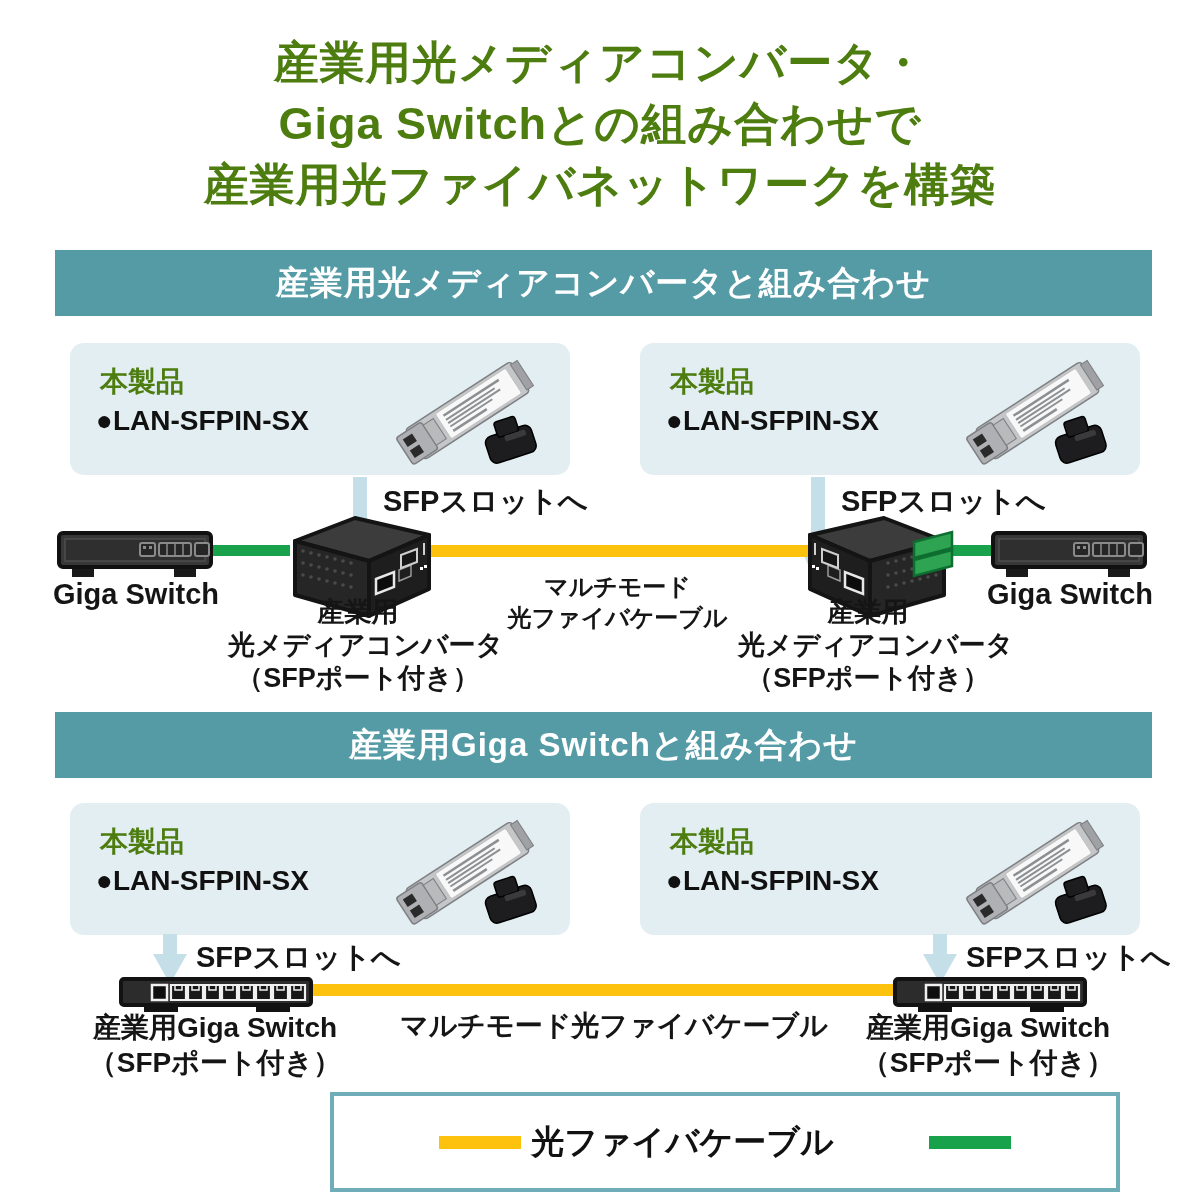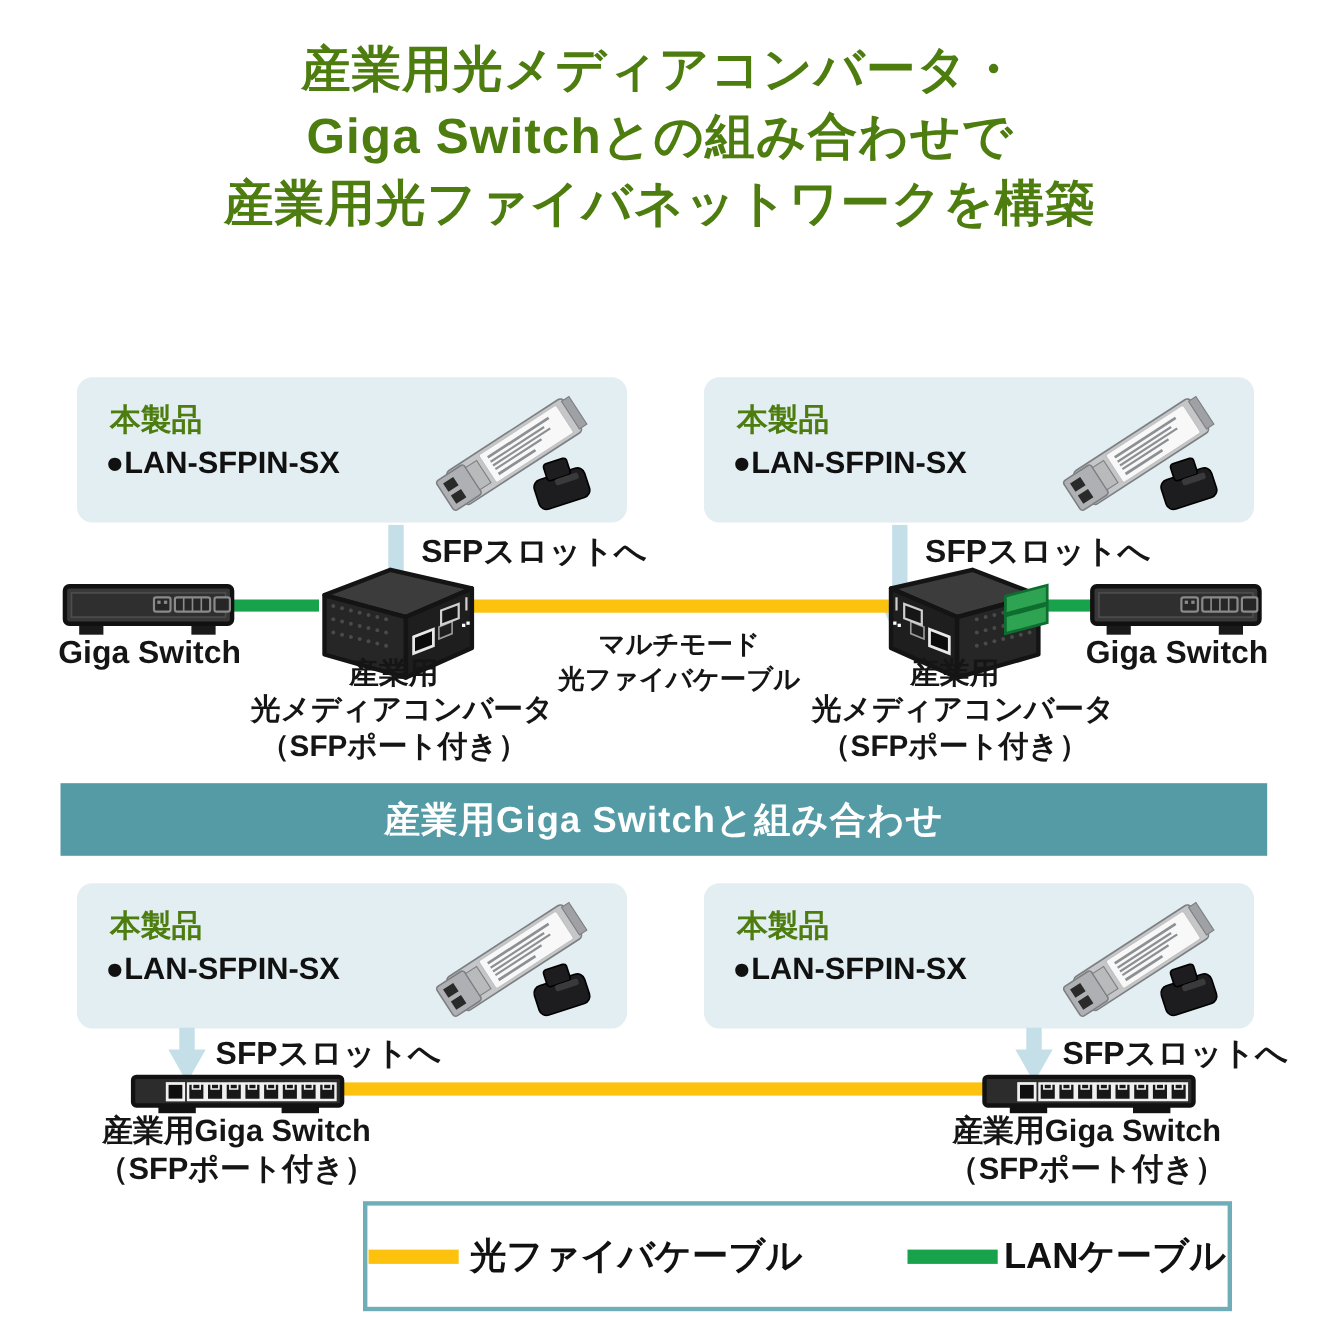--- a/index.html
+++ b/index.html
@@ -27,20 +27,23 @@
 <body>
 
 <div class="canvas">
 
   <div class="abs title" style="top:32px;">
     <div>産業用光メディアコンバータ・</div>
     <div>Giga Switchとの組み合わせで</div>
     <div>産業用光ファイバネットワークを構築</div>
   </div>
 
+  <div class="abs band" style="top:250px;">
+    <span>産業用光メディアコンバータと組み合わせ</span>
+  </div>
 
   <div class="abs pbox" style="left:70px;top:343px;">
     <span class="tag">本製品</span>
     <span class="model">●LAN-SFPIN-SX</span>
     <span class="sfpimg">
       <svg width="185" height="125" viewBox="0 0 185 125">
         <g transform="rotate(-33 92 62)">
           <rect x="26" y="44" width="126" height="36" rx="4" fill="#c4c6c8" stroke="#7d7f82" stroke-width="1.5"></rect>
           <rect x="150" y="47" width="8" height="30" fill="#9fa1a4" stroke="#7d7f82"></rect>
           <rect x="60" y="47" width="84" height="30" rx="2" fill="#f8f8f8" stroke="#c0c0c0"></rect>
@@ -345,25 +348,25 @@
   </span>
 
   <div class="abs devlbl2" style="left:65px;top:1010px;width:300px;">
     <div>産業用Giga Switch</div>
     <div>（SFPポート付き）</div>
   </div>
   <div class="abs devlbl2" style="left:838px;top:1010px;width:300px;">
     <div>産業用Giga Switch</div>
     <div>（SFPポート付き）</div>
   </div>
+  <div class="abs devlbl2" style="left:400px;top:1008px;width:405px;">マルチモード光ファイバケーブル</div>
 
   <div class="abs legend">
     <div class="legend-item">
       <span class="swatch" style="background:#fdc20d;"></span>
       <span class="legend-label">光ファイバケーブル</span>
     </div>
     <div class="legend-item" style="margin-left:95px;">
       <span class="swatch" style="background:#18a24b;"></span>
-      <span class="legend-label" style="margin-left:6px;">LANケーブル</span>
     </div>
   </div>
 
 </div>
 
 </body></html>

